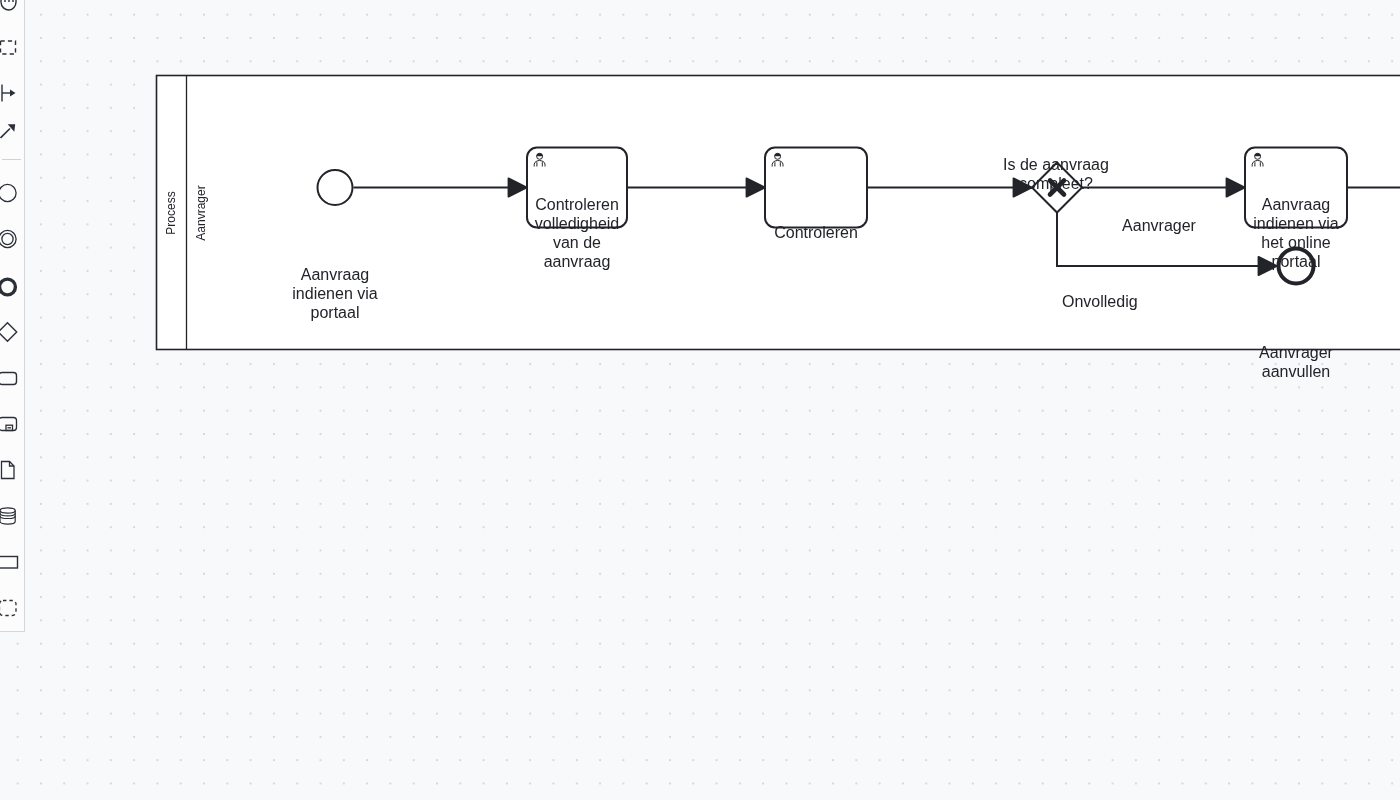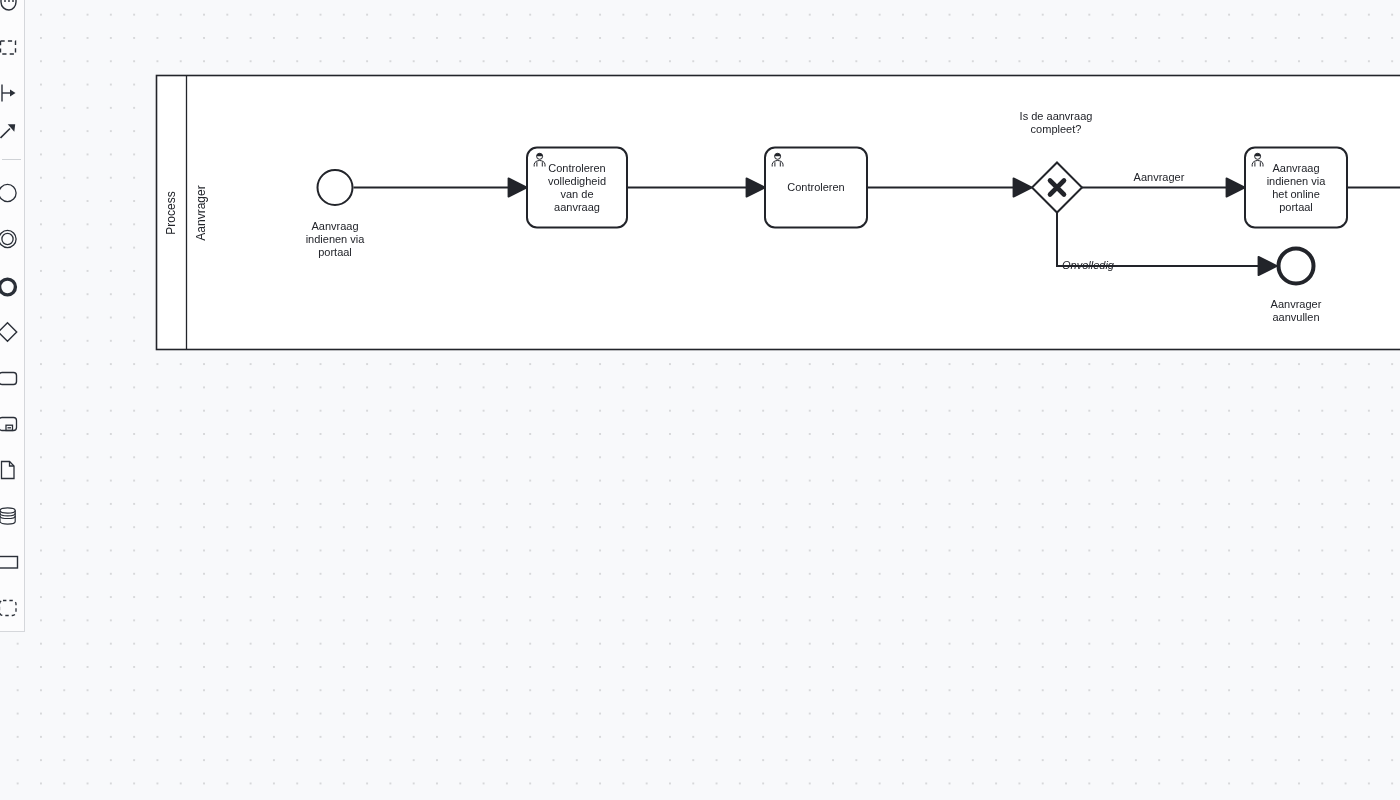--- a/index.html
+++ b/index.html
@@ -12,22 +12,22 @@
   #canvas{
     position:absolute;left:0;top:0;width:1400px;height:800px;
     background-image:radial-gradient(circle,#d7d8da 1.2px,transparent 1.5px);
     background-size:23.3px 23.3px;
     background-position:6px 3px;
   }
   #diagram-svg{position:absolute;left:0;top:0;}
 
   
   .label{
-    position:absolute;font-size:11px;line-height:1.2;color:#22242a;
-    white-space:pre-line;text-align:center;pointer-events:auto;
+    position:absolute;font-size:16px;line-height:1.2;color:#22242a;
+    white-space:pre-line;text-align:center;pointer-events:auto;margin-top:45px;
   }
   .task-label{display:flex;align-items:center;justify-content:center;padding:0;}
   .flow-label-left{text-align:left;}
   .vband{position:absolute;display:flex;align-items:center;justify-content:center;}
   .vband span{transform:rotate(-90deg);white-space:nowrap;font-size:12px;color:#22242a;}
 
   
   #palette{
     position:absolute;left:0;top:0;width:24px;height:631px;
     background:#fcfcfd;
@@ -121,21 +121,21 @@
 van de
 aanvraag</div>
 
 <div class="label task-label" style="left:765px;top:148px;width:102px;height:80px;">Controleren</div>
 
 <div class="label" style="left:986px;top:110px;width:140px;">Is de aanvraag
 compleet?</div>
 
 <div class="label" style="left:1109px;top:171px;width:100px;">Aanvrager</div>
 
-<div class="label flow-label-left" style="left:1062px;top:259px;font-style:italic;">Onvolledig</div>
+<div class="label flow-label-left" style="left:1062px;top:247px;">Onvolledig</div>
 
 <div class="label task-label" style="left:1245px;top:148px;width:102px;height:80px;">Aanvraag
 indienen via
 het online
 portaal</div>
 
 <div class="label" style="left:1236px;top:298px;width:120px;">Aanvrager
 aanvullen</div>
 
 <div id="palette">

